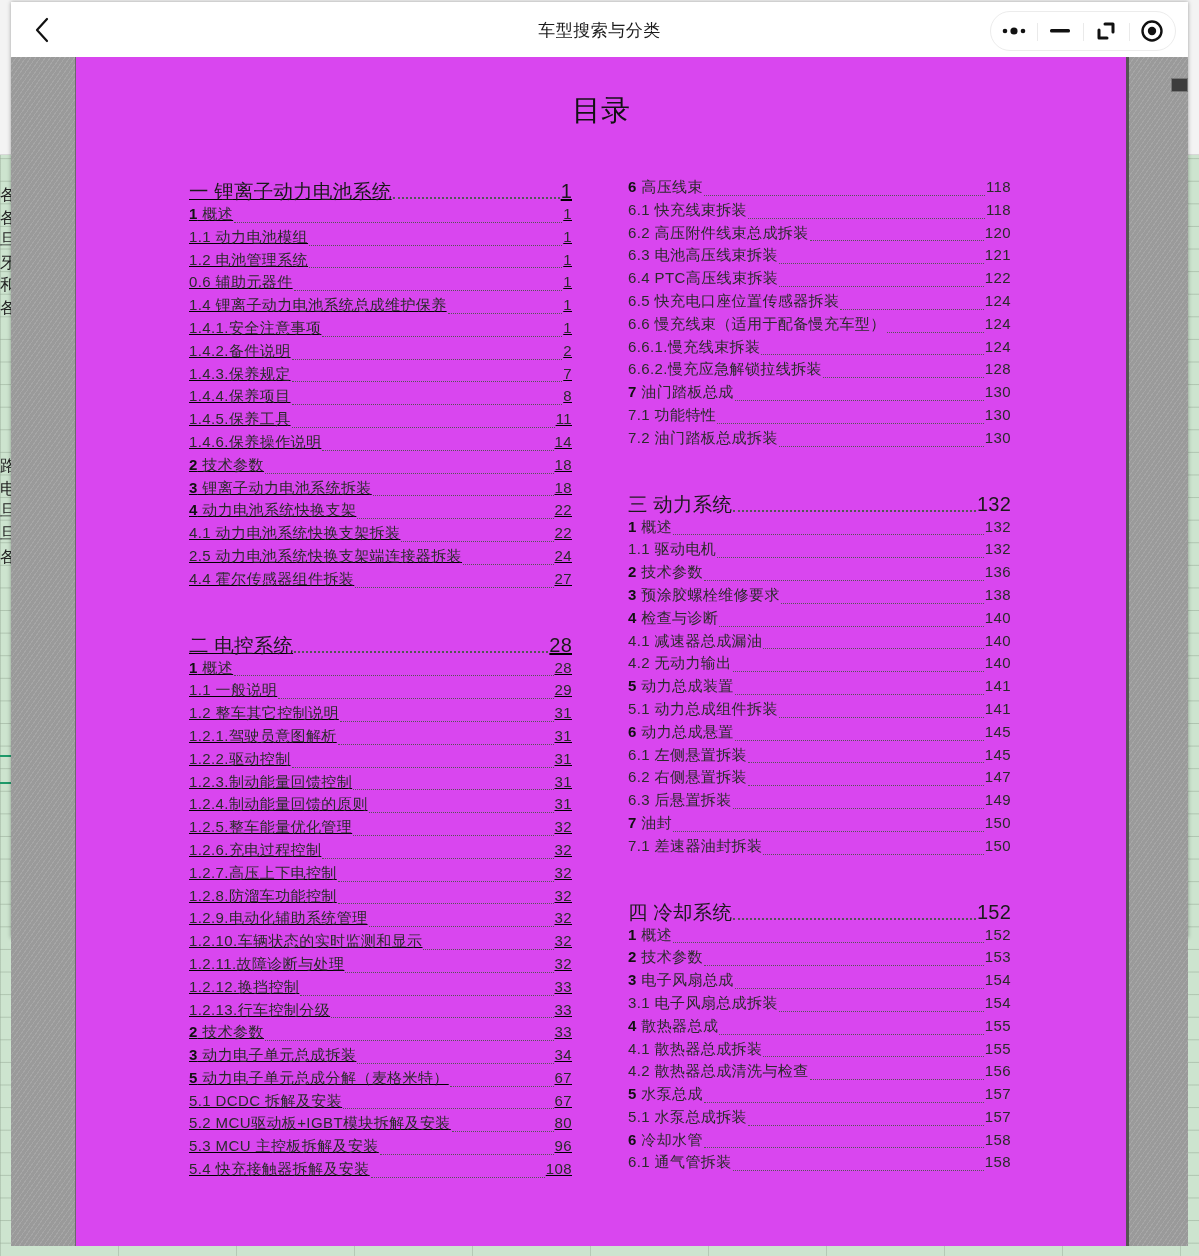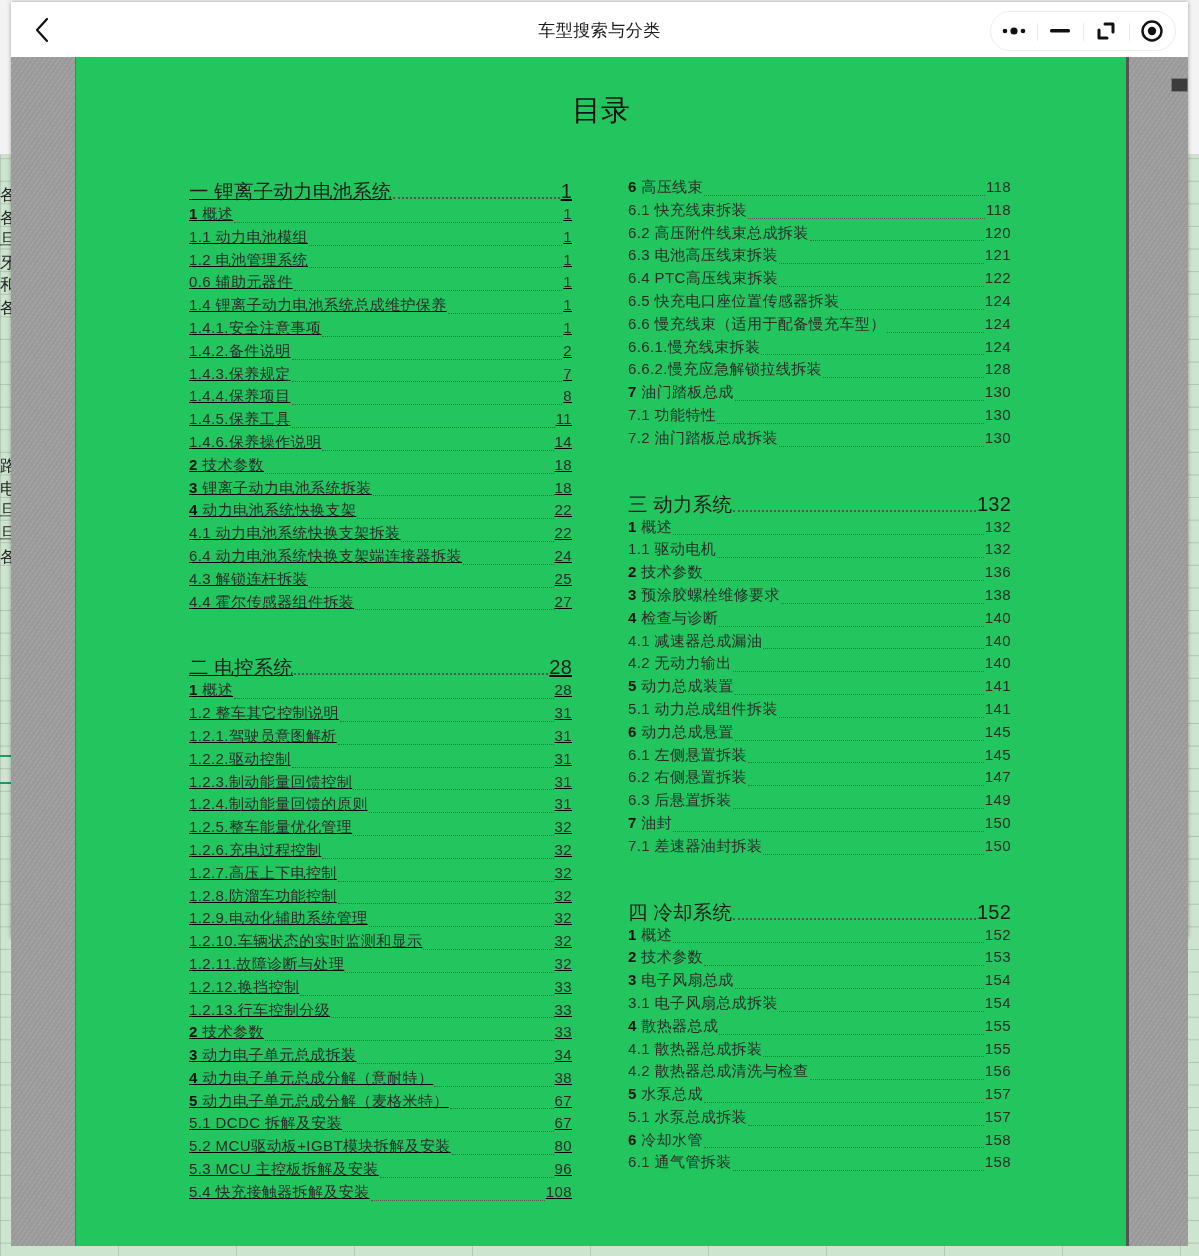--- a/index.html
+++ b/index.html
@@ -67,21 +67,21 @@
     background-color: #9a9a9a;
     background-image: repeating-linear-gradient(125deg, rgba(255,255,255,0.12) 0px, rgba(255,255,255,0.12) 1px, transparent 1px, transparent 4px);
   }
   .hatch.left { left: 0; width: 65px; border-right: 1px solid #6a6a6a; }
   .hatch.right { left: 1115px; width: 62px; border-left: 3px solid #555; }
   .scroll-thumb {
     position: absolute; left: 1160px; top: 21px; width: 17px; height: 14px; background: #3c3c3c; border:1px solid #777;
   }
   .page {
     position: absolute; left: 65px; top: 0; width: 1050px; height: 1189px;
-    background: #22c55e;
+    background: #d946ef;
   }
   .doc-title {
     position: absolute; left: 0; right: 0; top: 34px; text-align: center;
     font-size: 29px; color: #111; font-family: "DejaVu Sans", sans-serif;
   }
   .col { position: absolute; }
   .col.c1 { left: 113px; width: 383px; top: 121px; text-decoration: underline; }
   .col.c2 { left: 552px; width: 383px; top: 121px; }
 
   .toc-row {
@@ -248,46 +248,46 @@
             <span class="lbl"><b>4</b><span> 动力电池系统快换支架</span></span>
             <span class="dots"></span>
             <span class="pg">22</span>
           </div>
           <div class="toc-row">
             <span class="lbl">4.1 动力电池系统快换支架拆装</span>
             <span class="dots"></span>
             <span class="pg">22</span>
           </div>
           <div class="toc-row">
-            <span class="lbl">6.4  动力电池系统快换支架端连接器拆装</span>
+            <span class="lbl">2.5  动力电池系统快换支架端连接器拆装</span>
             <span class="dots"></span>
             <span class="pg">24</span>
-          </div>
-          <div class="toc-row">
-            <span class="lbl">4.3  解锁连杆拆装</span>
-            <span class="dots"></span>
-            <span class="pg">25</span>
           </div>
           <div class="toc-row">
             <span class="lbl">4.4  霍尔传感器组件拆装</span>
             <span class="dots"></span>
             <span class="pg">27</span>
           </div>
           <div class="gap"></div>
           <div class="toc-row chapter">
             <span class="lbl">二  电控系统</span>
             <span class="dots"></span>
             <span class="pg">28</span>
           </div>
           <div class="toc-row">
             <span class="lbl"><b>1</b><span> 概述</span></span>
             <span class="dots"></span>
             <span class="pg">28</span>
           </div>
           <div class="toc-row">
+            <span class="lbl">1.1  一般说明</span>
+            <span class="dots"></span>
+            <span class="pg">29</span>
+          </div>
+          <div class="toc-row">
             <span class="lbl">1.2 整车其它控制说明</span>
             <span class="dots"></span>
             <span class="pg">31</span>
           </div>
           <div class="toc-row">
             <span class="lbl">1.2.1.驾驶员意图解析</span>
             <span class="dots"></span>
             <span class="pg">31</span>
           </div>
           <div class="toc-row">
@@ -352,25 +352,20 @@
           </div>
           <div class="toc-row">
             <span class="lbl"><b>2</b><span> 技术参数</span></span>
             <span class="dots"></span>
             <span class="pg">33</span>
           </div>
           <div class="toc-row">
             <span class="lbl"><b>3</b><span> 动力电子单元总成拆装</span></span>
             <span class="dots"></span>
             <span class="pg">34</span>
-          </div>
-          <div class="toc-row">
-            <span class="lbl"><b>4</b><span> 动力电子单元总成分解（意耐特）</span></span>
-            <span class="dots"></span>
-            <span class="pg">38</span>
           </div>
           <div class="toc-row">
             <span class="lbl"><b>5</b><span> 动力电子单元总成分解（麦格米特）</span></span>
             <span class="dots"></span>
             <span class="pg">67</span>
           </div>
           <div class="toc-row">
             <span class="lbl">5.1  DCDC 拆解及安装</span>
             <span class="dots"></span>
             <span class="pg">67</span>

